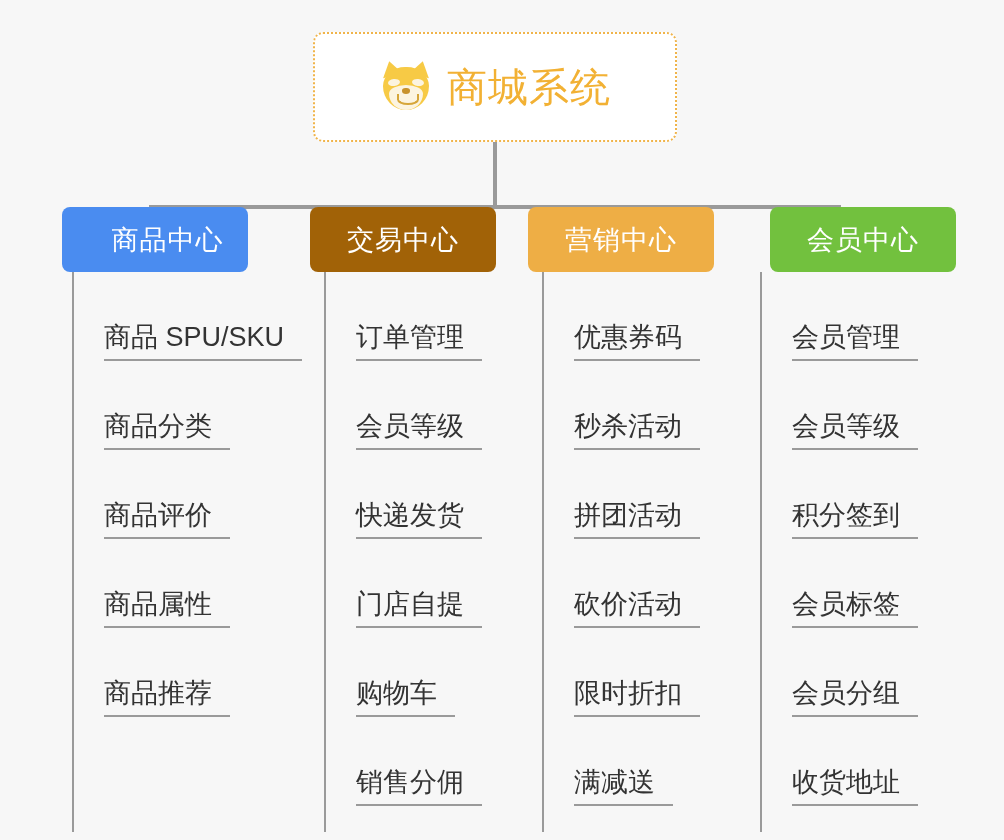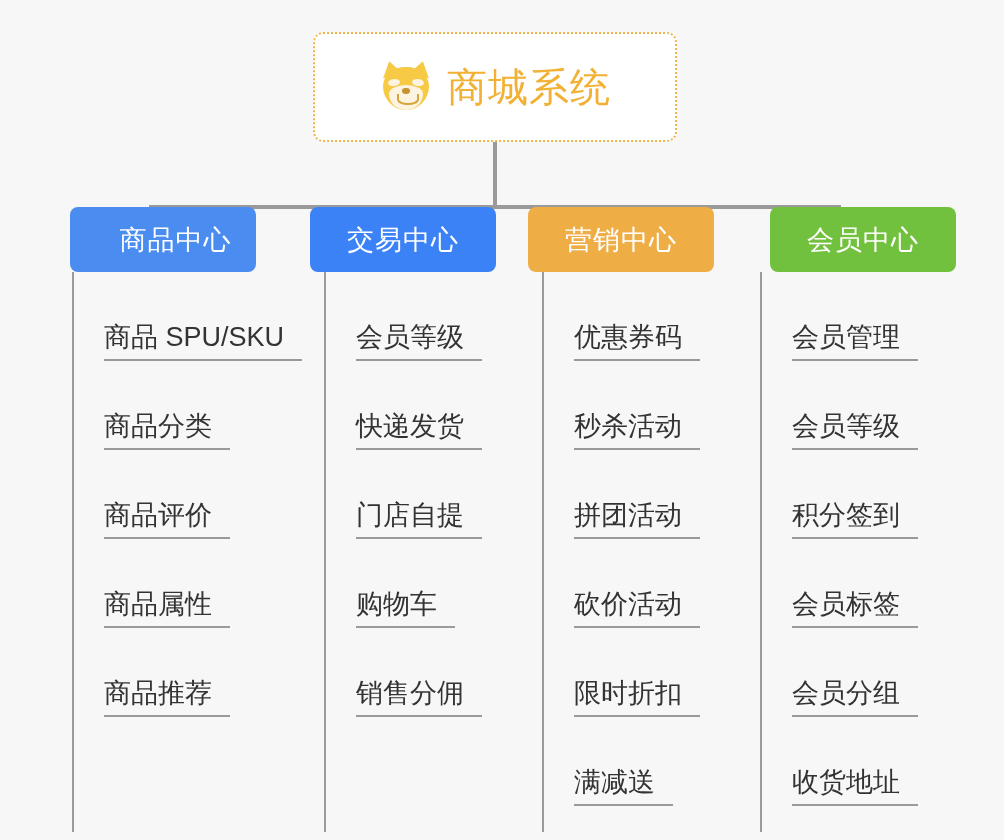--- a/index.html
+++ b/index.html
@@ -180,21 +180,21 @@
   </div>
 
   <div class="line v" style="left:493px; top:142px; height:65px;"></div>
   <div class="line h" style="left:149px; top:205px; width:692px;"></div>
   <div class="line v" style="left:149px; top:205px; height:42px;"></div>
   <div class="line v" style="left:401px; top:205px; height:42px;"></div>
   <div class="line v" style="left:619px; top:205px; height:42px;"></div>
   <div class="line v" style="left:837px; top:205px; height:42px;"></div>
 
   <div class="branch" style="left:58px; top:207px;">
-    <div class="cat-box" style="background:#4a8cf0; left:12px;padding-left:25px;">
+    <div class="cat-box" style="background:#4a8cf0; left:4px;padding-left:25px;">
       <span>商品中心</span>
     </div>
     <div class="spine" style="height:560px;"></div>
     <div class="leaf-list">
       <div class="leaf">
           <span class="leaf-label">商品 SPU/SKU</span>
         </div>
       <div class="leaf">
           <span class="leaf-label">商品分类</span>
         </div>
@@ -204,25 +204,28 @@
       <div class="leaf">
           <span class="leaf-label">商品属性</span>
         </div>
       <div class="leaf">
           <span class="leaf-label">商品推荐</span>
         </div>
     </div>
   </div>
 
   <div class="branch" style="left:310px; top:207px;">
-    <div class="cat-box" style="background:#3b82f6; left:0;">
+    <div class="cat-box" style="background:#a16207; left:0;">
       <span>交易中心</span>
     </div>
     <div class="spine" style="height:560px;"></div>
     <div class="leaf-list">
+      <div class="leaf">
+          <span class="leaf-label">订单管理</span>
+        </div>
       <div class="leaf">
           <span class="leaf-label">会员等级</span>
         </div>
       <div class="leaf">
           <span class="leaf-label">快递发货</span>
         </div>
       <div class="leaf">
           <span class="leaf-label">门店自提</span>
         </div>
       <div class="leaf">

